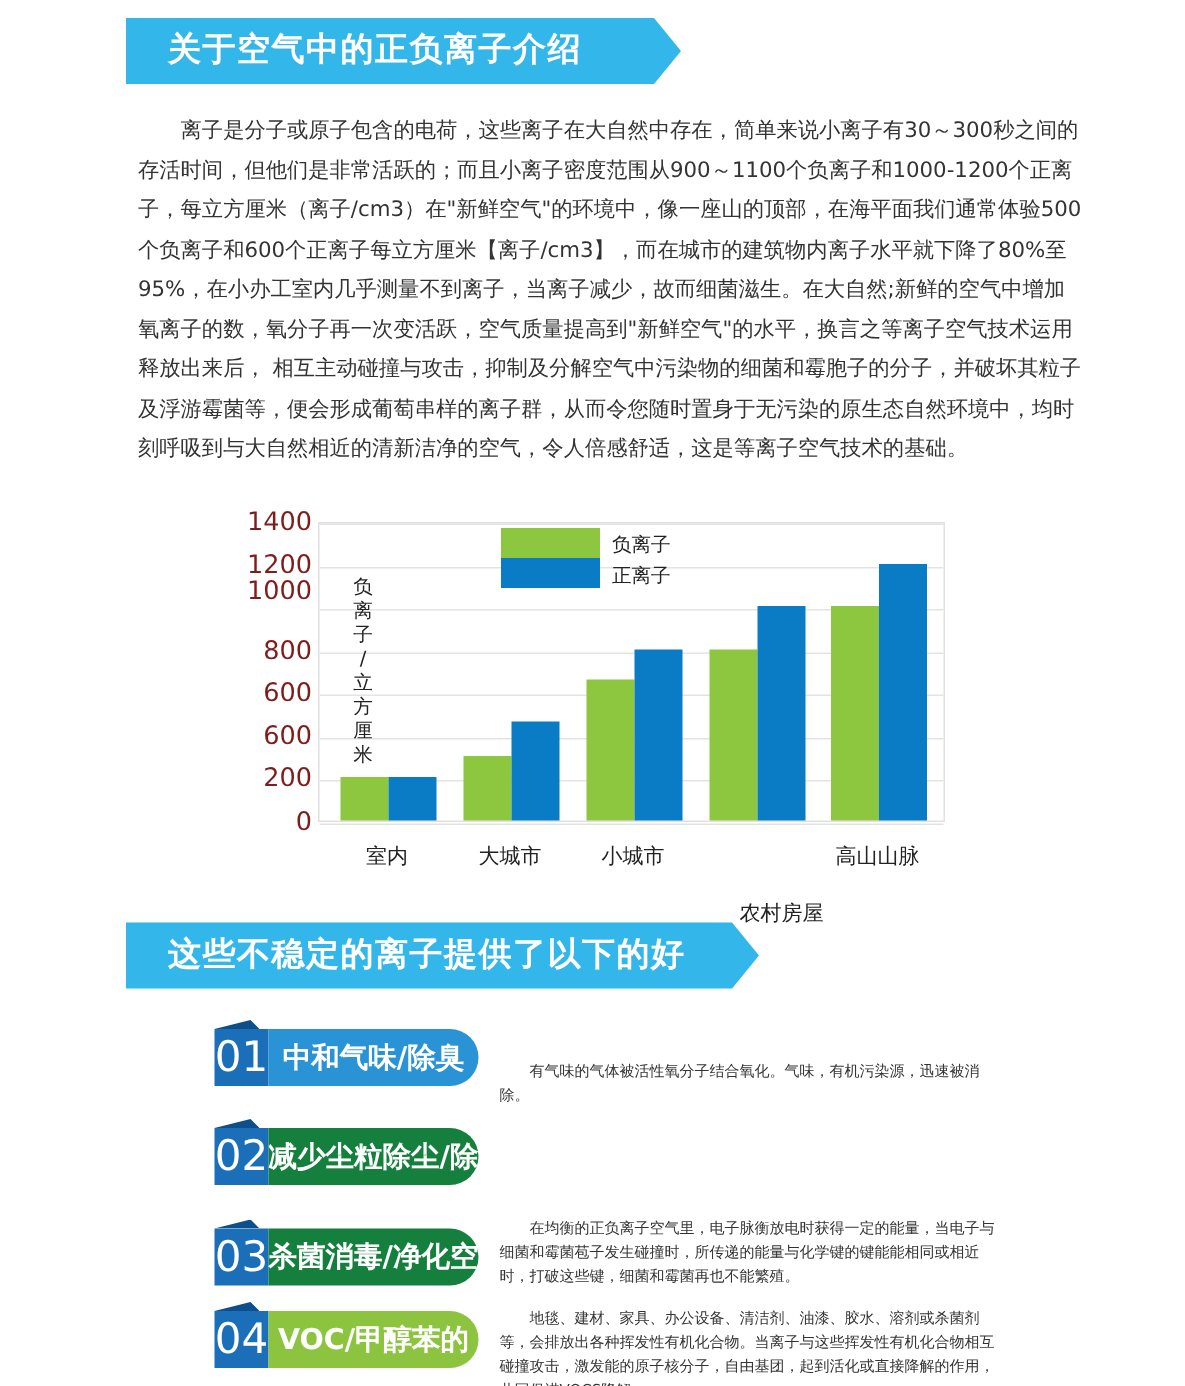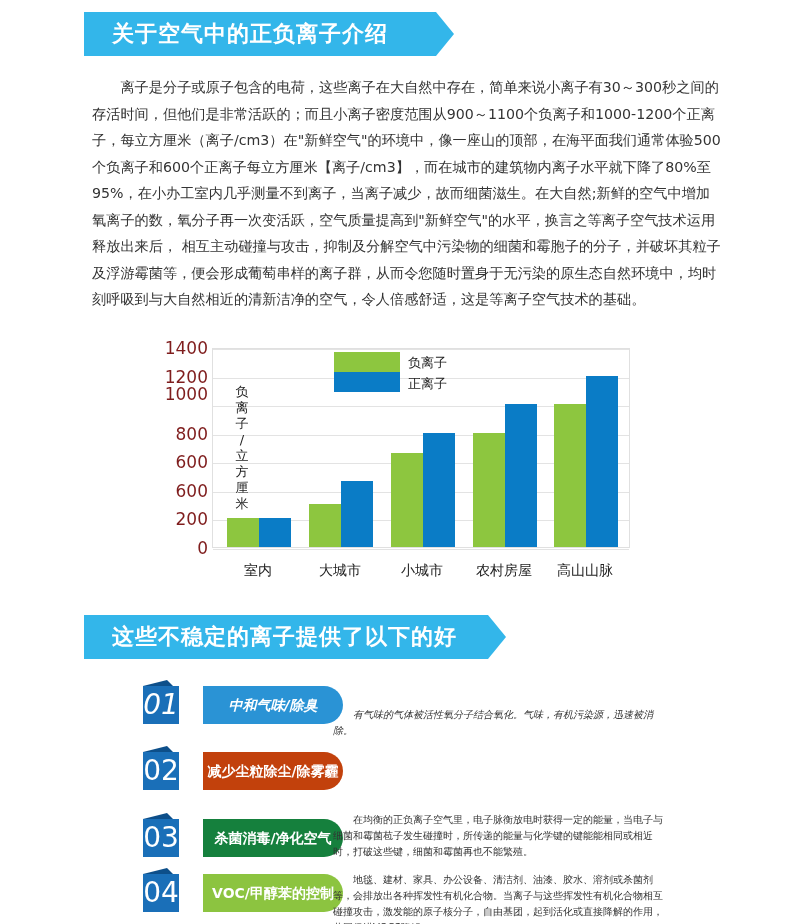--- a/index.html
+++ b/index.html
@@ -14,21 +14,21 @@
   .grid { position:absolute; left:0; right:0; height:1px; background:#e3e3e3; }
   .ytick { position:absolute; left:0; width:58px; text-align:right; font-size:17px; color:#7f1d1d; line-height:18px; }
   .bar { position:absolute; bottom:0; }
   .xlab { position:absolute; top:228px; font-size:14px; color:#222; text-align:center; width:80px; }
   .ylabel { position:absolute; left:84px; top:50px; width:16px; font-size:13px; line-height:16px; color:#222; text-align:center; }
   .legend-sw { position:absolute; width:66px; height:20px; }
   .legend-tx { position:absolute; font-size:13px; color:#222; }
   .benefit { position:absolute; left:143px; height:38px; }
   .num-box { position:absolute; left:0; top:0; width:36px; height:38px; background:#1a6fb8; color:#fff; font-size:28px; line-height:38px; text-align:center; font-family:"DejaVu Sans", sans-serif; }
   .num-box:before { content:""; position:absolute; left:0; top:-6px; width:30px; height:6px; background:#0d4f8a; clip-path:polygon(0 100%,80% 0,100% 100%); }
-  .pill { position:absolute; left:36px; top:0; width:140px; height:38px; border-radius:0 19px 19px 0; color:#fff; font-weight:bold; font-size:14px; line-height:38px; text-align:center;margin-left:24px; }
+  .pill { position:absolute; left:36px; top:0; width:140px; height:38px; border-radius:0 19px 19px 0; color:#fff; font-weight:bold; font-size:19px; line-height:38px; text-align:center; }
   .btext { position:absolute; left:190px; width:330px; font-size:10px; line-height:16px; color:#333; }
 </style>
 </head>
 <body>
 
 <div class="banner" id="banner1">
   <span>关于空气中的正负离子介绍</span>
 </div>
 
 <p class="para">离子是分子或原子包含的电荷，这些离子在大自然中存在，简单来说小离子有30～300秒之间的存活时间，但他们是非常活跃的；而且小离子密度范围从900～1100个负离子和1000-1200个正离子，每立方厘米（离子/cm3）在"新鲜空气"的环境中，像一座山的顶部，在海平面我们通常体验500个负离子和600个正离子每立方厘米【离子/cm3】，而在城市的建筑物内离子水平就下降了80%至95%，在小办工室内几乎测量不到离子，当离子减少，故而细菌滋生。在大自然;新鲜的空气中增加氧离子的数，氧分子再一次变活跃，空气质量提高到"新鲜空气"的水平，换言之等离子空气技术运用释放出来后， 相互主动碰撞与攻击，抑制及分解空气中污染物的细菌和霉胞子的分子，并破坏其粒子 及浮游霉菌等，便会形成葡萄串样的离子群，从而令您随时置身于无污染的原生态自然环境中，均时刻呼吸到与大自然相近的清新洁净的空气，令人倍感舒适，这是等离子空气技术的基础。</p>
@@ -77,38 +77,38 @@
   <div>
     <div class="legend-sw" style="left:184px;top:18px;background:#8dc63f;"></div>
     <div class="legend-tx" style="left:258px;top:20px;">负离子</div>
     <div class="legend-sw" style="left:184px;top:38px;background:#0a7cc6;"></div>
     <div class="legend-tx" style="left:258px;top:41px;">正离子</div>
   </div>
   <div id="xlabels">
       <div class="xlab" style="left: 68px;">室内</div>
       <div class="xlab" style="left: 150px;">大城市</div>
       <div class="xlab" style="left: 232px;">小城市</div>
-      <div class="xlab" style="left: 314px;">农村房屋</div>
+      <div class="xlab" style="left: 331px; margin-top: 38px;">农村房屋</div>
       <div class="xlab" style="left: 395px;">高山山脉</div>
     </div>
 </div>
 
 <div class="banner" id="banner2">
   <span>这些不稳定的离子提供了以下的好处：</span>
 </div>
 
 <div id="benefits">
-    <div class="benefit" style="top: 686px; width: 560px; font-style: italic;">
+    <div class="benefit" style="top: 686px; width: 560px;">
       <div class="num-box">01</div>
       <div class="pill" style="background:#2a93d5">中和气味/除臭</div>
       <div class="btext" style="top:21px;text-indent:2em;">有气味的气体被活性氧分子结合氧化。气味，有机污染源，迅速被消除。</div>
     </div>
     <div class="benefit" style="top: 752px; width: 560px;">
       <div class="num-box">02</div>
-      <div class="pill" style="background:#c2410c">减少尘粒除尘/除雾霾</div>
+      <div class="pill" style="background:#15803d">减少尘粒除尘/除雾霾</div>
     </div>
     <div class="benefit" style="top: 819px; width: 560px;">
       <div class="num-box">03</div>
       <div class="pill" style="background:#15803d">杀菌消毒/净化空气</div>
       <div class="btext" style="top:-7px;text-indent:2em;">在均衡的正负离子空气里，电子脉衡放电时获得一定的能量，当电子与细菌和霉菌苞子发生碰撞时，所传递的能量与化学键的键能能相同或相近时，打破这些键，细菌和霉菌再也不能繁殖。</div>
     </div>
     <div class="benefit" style="top: 874px; width: 560px;">
       <div class="num-box">04</div>
       <div class="pill" style="background:#8cc440">VOC/甲醇苯的控制</div>
       <div class="btext" style="top:-2px;text-indent:2em;">地毯、建材、家具、办公设备、清洁剂、油漆、胶水、溶剂或杀菌剂等，会排放出各种挥发性有机化合物。当离子与这些挥发性有机化合物相互碰撞攻击，激发能的原子核分子，自由基团，起到活化或直接降解的作用，共同促进VOCS降解。</div>

